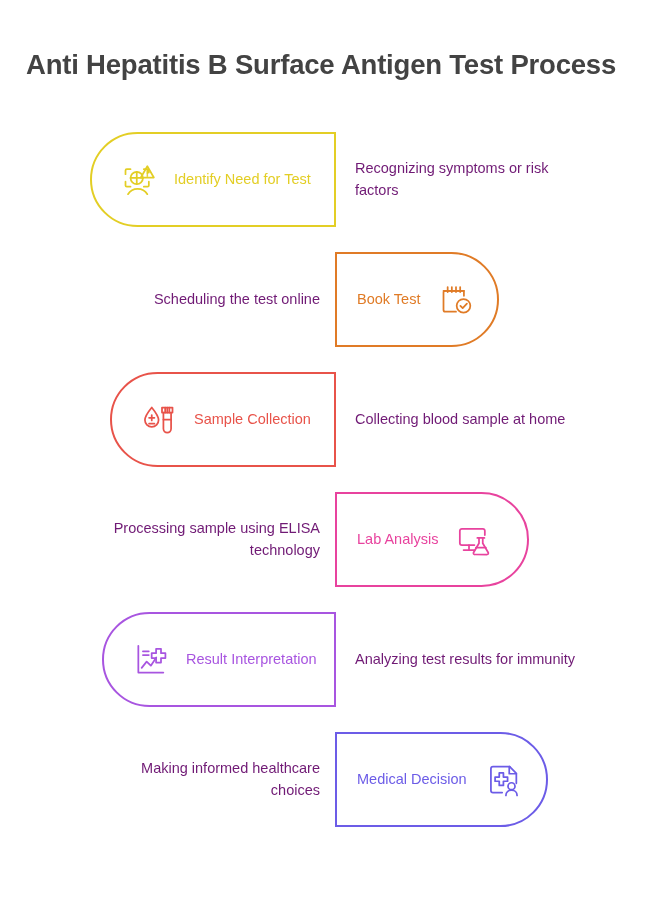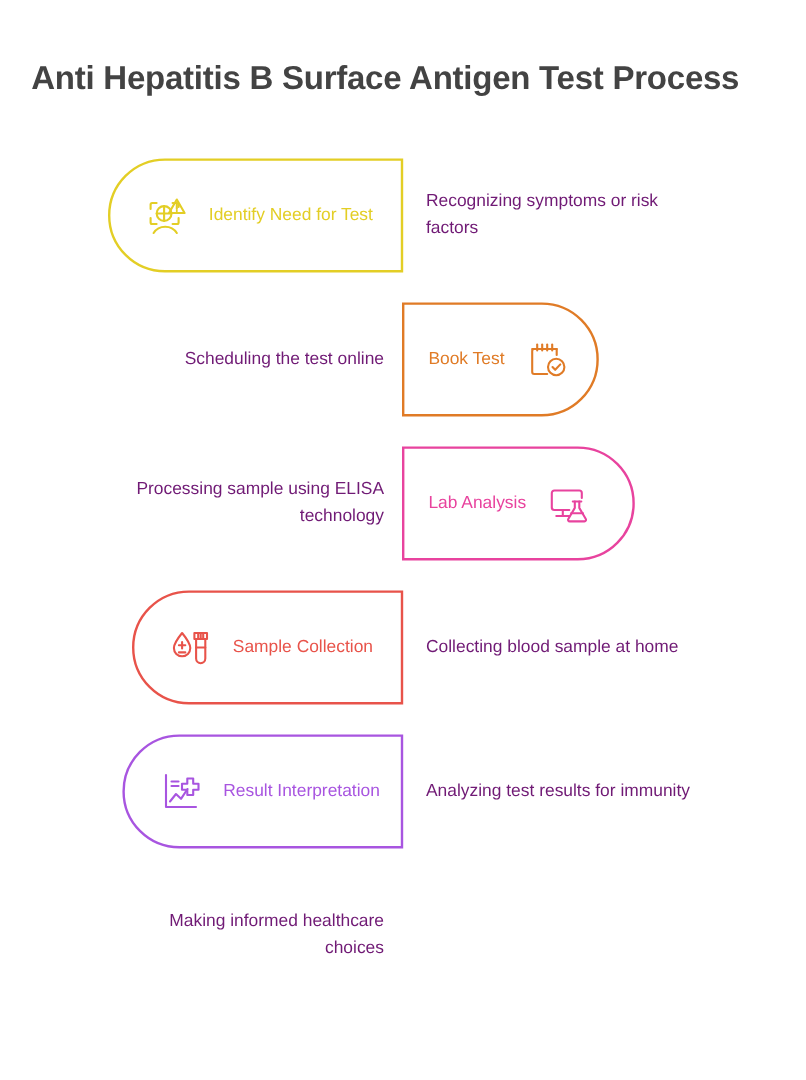--- a/index.html
+++ b/index.html
@@ -175,38 +175,20 @@
       <circle cx="33" cy="31" r="8.2"></circle>
       <path d="m29.3 31 2.7 2.8 5.1-5.4"></path>
     </svg>
           </span>
         </div>
         <div class="desc on-left">
           <span>Scheduling the test online</span>
         </div>
       </div>
       <div class="step-row">
-        <div class="card right" style="border-color: rgb(232, 67, 158); color: rgb(232, 67, 158); width: 194px;">
-          <span class="card-label" style="color: rgb(232, 67, 158);">Lab Analysis</span>
-          <span class="card-icon">
-    <svg viewBox="0 0 48 48" fill="none" stroke="currentColor" stroke-width="2.1" stroke-linecap="round" stroke-linejoin="round">
-      <path d="M24.5 30H9.5A2.5 2.5 0 0 1 7 27.5V13a2.5 2.5 0 0 1 2.5-2.5h25A2.5 2.5 0 0 1 37 13v5"></path>
-      <path d="M18 30v6"></path>
-      <path d="M11.5 36h13"></path>
-      <path d="M30 21.5v6.4L23.5 39a1.6 1.6 0 0 0 1.4 2.4h14.8A1.6 1.6 0 0 0 41 39l-6.5-11.1v-6.4"></path>
-      <path d="M28 21.5h8.5"></path>
-      <path d="M26.3 33.2h11.9"></path>
-    </svg>
-          </span>
-        </div>
-        <div class="desc on-left">
-          <span>Processing sample using ELISA technology</span>
-        </div>
-      </div>
-      <div class="step-row">
         <div class="card left" style="border-color: rgb(232, 83, 74); color: rgb(232, 83, 74); width: 226px;">
           <span class="card-icon">
     <svg viewBox="0 0 48 48" fill="none" stroke="currentColor" stroke-width="2.1" stroke-linecap="round" stroke-linejoin="round">
       <path d="M16.5 9c5.4 6.6 8.2 11.3 8.2 15.1a8.2 8.2 0 0 1-16.4 0C8.3 20.3 11.1 15.6 16.5 9z"></path>
       <path d="M13.3 21.3h6.4"></path>
       <path d="M16.5 18.1v6.4"></path>
       <path d="M13.3 28.4h6.4"></path>
       <path d="M30.5 15v19.6a4.6 4.6 0 0 0 9.2 0V15"></path>
       <path d="M28.8 9h12.6v6H28.8z"></path>
       <path d="M32.6 9v6"></path>
@@ -215,36 +197,67 @@
       <path d="M30.5 23.5h9.2"></path>
     </svg>
           </span>
           <span class="card-label" style="color: rgb(232, 83, 74);">Sample Collection</span>
         </div>
         <div class="desc on-right">
           <span>Collecting blood sample at home</span>
         </div>
       </div>
       <div class="step-row">
+        <div class="card right" style="border-color: rgb(232, 67, 158); color: rgb(232, 67, 158); width: 194px;">
+          <span class="card-label" style="color: rgb(232, 67, 158);">Lab Analysis</span>
+          <span class="card-icon">
+    <svg viewBox="0 0 48 48" fill="none" stroke="currentColor" stroke-width="2.1" stroke-linecap="round" stroke-linejoin="round">
+      <path d="M24.5 30H9.5A2.5 2.5 0 0 1 7 27.5V13a2.5 2.5 0 0 1 2.5-2.5h25A2.5 2.5 0 0 1 37 13v5"></path>
+      <path d="M18 30v6"></path>
+      <path d="M11.5 36h13"></path>
+      <path d="M30 21.5v6.4L23.5 39a1.6 1.6 0 0 0 1.4 2.4h14.8A1.6 1.6 0 0 0 41 39l-6.5-11.1v-6.4"></path>
+      <path d="M28 21.5h8.5"></path>
+      <path d="M26.3 33.2h11.9"></path>
+    </svg>
+          </span>
+        </div>
+        <div class="desc on-left">
+          <span>Processing sample using ELISA technology</span>
+        </div>
+      </div>
+      <div class="step-row">
         <div class="card left" style="border-color: rgb(168, 85, 224); color: rgb(168, 85, 224); width: 234px;">
           <span class="card-icon">
     <svg viewBox="0 0 48 48" fill="none" stroke="currentColor" stroke-width="2.1" stroke-linecap="round" stroke-linejoin="round">
       <path d="M10 7v32h30"></path>
       <path d="M15.5 13.5h7"></path>
       <path d="M15.5 18h7"></path>
       <path d="M14 33.5 20 26l5 4.8 6.5-9.8"></path>
       <path d="M31.3 10.5h5.9v5.3h5.3v5.9h-5.3v5.3h-5.9v-5.3H26v-5.9h5.3z"></path>
     </svg>
           </span>
           <span class="card-label" style="color: rgb(168, 85, 224);">Result Interpretation</span>
         </div>
         <div class="desc on-right">
           <span>Analyzing test results for immunity</span>
         </div>
       </div>
       <div class="step-row">
+        <div class="card right" style="border-color: rgb(108, 92, 231); color: rgb(108, 92, 231); width: 213px;">
+          <span class="card-label" style="color: rgb(108, 92, 231);">Medical Decision</span>
+          <span class="card-icon">
+    <svg viewBox="0 0 48 48" fill="none" stroke="currentColor" stroke-width="2.1" stroke-linecap="round" stroke-linejoin="round">
+      <path d="M32 8H12a2.5 2.5 0 0 0-2.5 2.5v26A2.5 2.5 0 0 0 12 39h11"></path>
+      <path d="M32 8l8 8v12"></path>
+      <path d="M31.5 8v8.5H40"></path>
+      <path d="M19.5 15.5h5v5h5v5h-5v5h-5v-5h-5v-5h5z"></path>
+      <circle cx="34.2" cy="31.5" r="4.2"></circle>
+      <path d="M27.5 42.5c0-3.7 3-6.3 6.7-6.3s6.7 2.6 6.7 6.3"></path>
+    </svg>
+          </span>
+        </div>
         <div class="desc on-left">
           <span>Making informed healthcare choices</span>
         </div>
       </div>
     </div>
 
 </div>
 
 </body></html>

